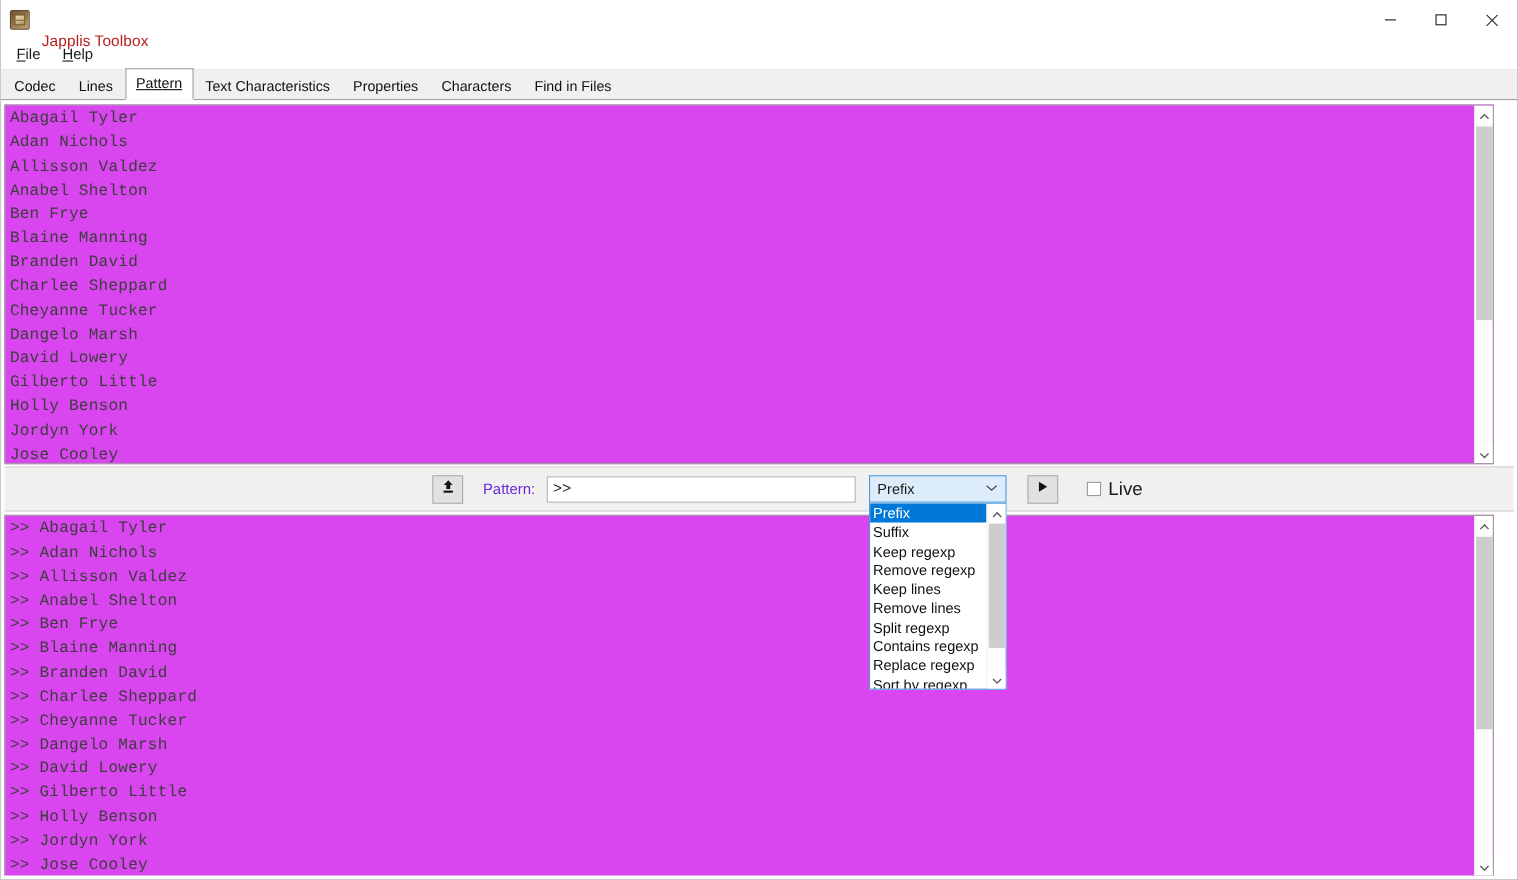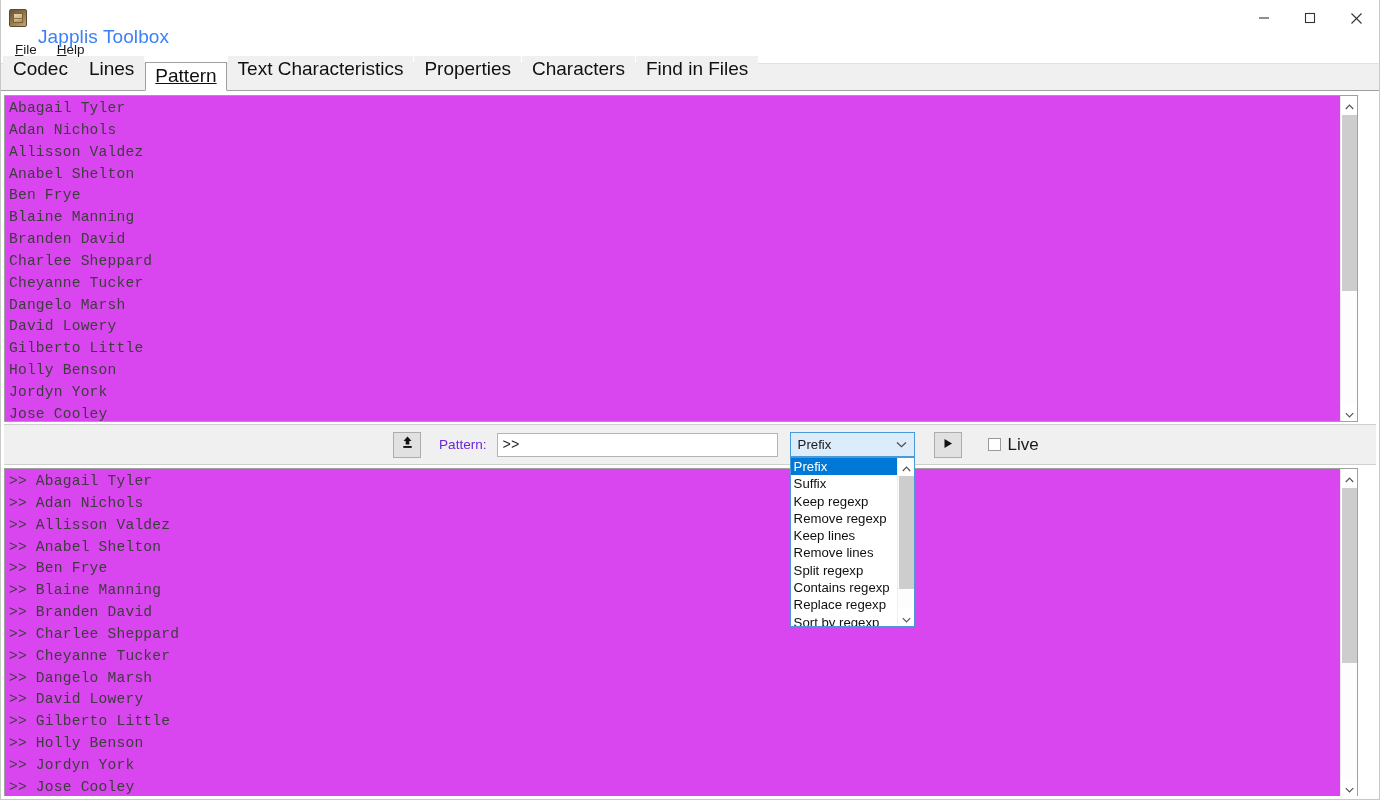--- a/index.html
+++ b/index.html
@@ -53,22 +53,22 @@
   }
   .app-icon::before {
     content: "";
     position: absolute;
     left: 3px; top: 8px; right: 3px;
     height: 1px;
     background: #8a7042;
     z-index: 2;
   }
   .app-title {
-    font-size: 19px;
-    color: #3b82f6;
+    font-size: 14px;
+    color: #b91c1c;
     letter-spacing: 0.1px;
     margin-top: 39px;
   }
   .win-buttons {
     position: absolute;
     top: 0; right: 0;
     height: 36px;
     display: flex;
   }
   .win-btn {
@@ -105,23 +105,23 @@
   .tabbar {
     height: 27px;
     background: #f0f0f0;
     display: flex;
     align-items: flex-end;
     padding-left: 2px;
     border-bottom: 1px solid #a0a0a0;
     position: relative;
   }
   .tab {
-    font-size: 19px;
+    font-size: 13px;
     color: #101010;
-    padding: 4px 9px 13px 9px;
+    padding: 4px 9px 3px 9px;
     margin-right: 1px;
     background: #f0f0f0;
     border: 1px solid transparent;
     border-bottom: none;
     cursor: default;
     white-space: nowrap;
     line-height: 16px;
     position: relative;
   }
   .tab.active {

